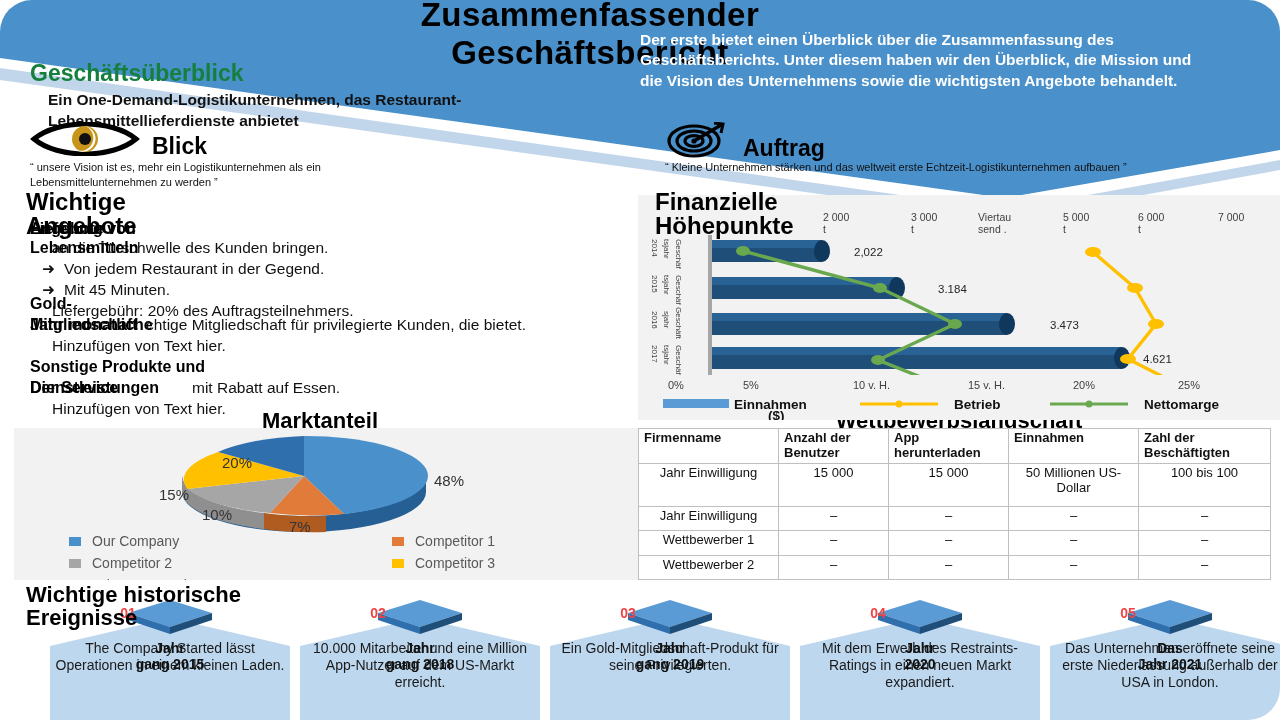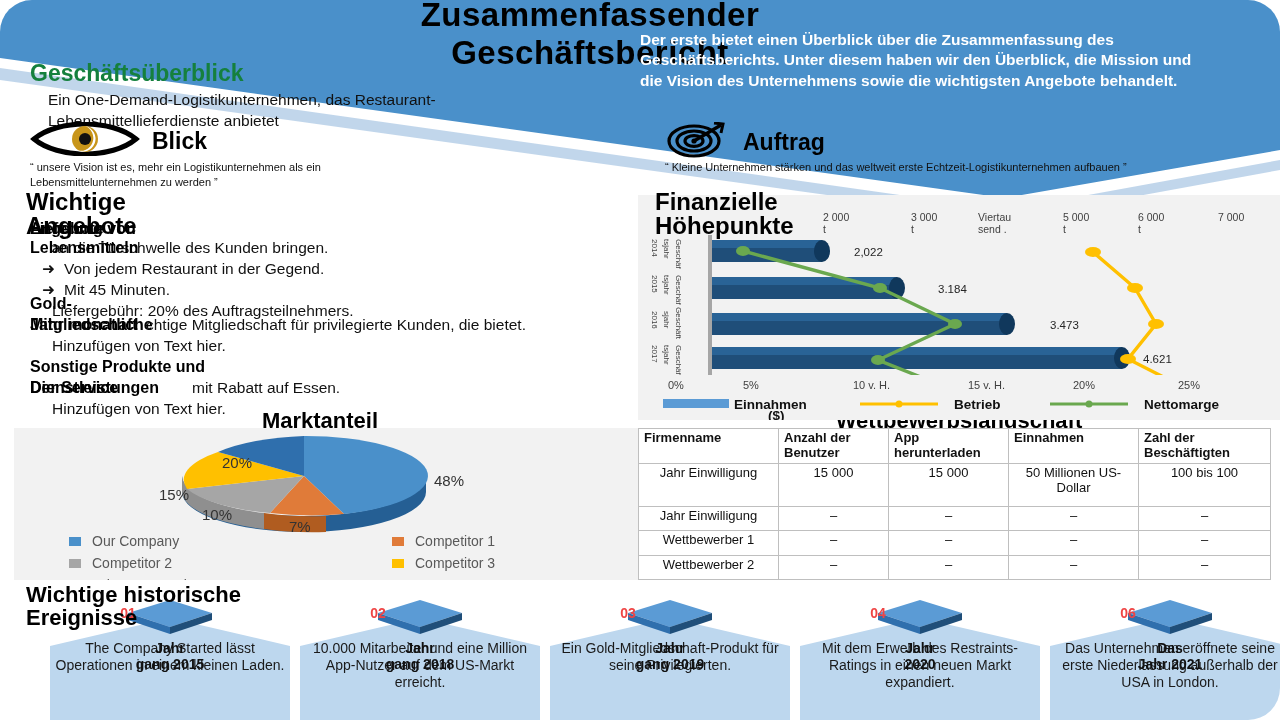--- a/index.html
+++ b/index.html
@@ -29,23 +29,23 @@
     color:#ffffff; font-size:15.5px; line-height:1.32; font-weight:600;
   }
 
   
   .biz-overview-h {
     position:absolute; left:30px; top:60px; z-index:5;
     font-size:23px; font-weight:bold; color:#15803d;
   }
   .biz-overview-p {
     position:absolute; left:48px; top:90px; width:540px; z-index:5;
-    font-size:15.5px; line-height:1.35; color:#111;
-  }
-  .icon-row { position:absolute; z-index:5; display:flex; align-items:center; gap:12px; }
+    font-size:15.5px; line-height:1.35; color:#111;font-weight:bold;
+  }
+  .icon-row { position:absolute; z-index:5; display:flex; align-items:flex-end; gap:12px; }
   .icon-row .ico-label { font-size:23px; font-weight:bold; color:#000; }
   .quote { position:absolute; z-index:5; font-size:11px; line-height:1.35; color:#111; }
 
   .key-off-h {
     position:absolute; left:26px; top:190px; width:300px; z-index:6;
     font-size:24px; font-weight:bold; line-height:1.0; color:#000;
   }
   .off-item { position:absolute; z-index:6; width:560px; }
   .off-title {
     font-size:16px; font-weight:bold; color:#000; line-height:1.15;
@@ -498,21 +498,21 @@
 
     <div class="tl-item" style="left:1036px;">
       <svg class="tl-poly" viewBox="0 0 240 102" preserveAspectRatio="none">
           <polygon points="0,28 120,0 240,28 240,102 0,102" fill="#bdd7ee"></polygon>
         </svg>
       <svg class="tl-badge" viewBox="0 0 84 34">
           <polygon points="42,0 84,13 42,27 0,13" fill="#5b9bd5"></polygon>
           <polygon points="0,13 42,27 42,34 0,20" fill="#2f6fad"></polygon>
           <polygon points="42,27 84,13 84,20 42,34" fill="#1f4e79"></polygon>
         </svg>
-      <div class="tl-num" style="left:36px;">06</div>
+      <div class="tl-num" style="left:36px;">05</div>
       <div class="tl-year">
         <span>Das</span><br>
         <span>Jahr</span>
         <span>2021</span>
       </div>
       <div class="tl-text">Das Unternehmen eröffnete seine erste Niederlassung außerhalb der USA in London.</div>
     </div>
   </div>
 
   <div class="hist-h">

